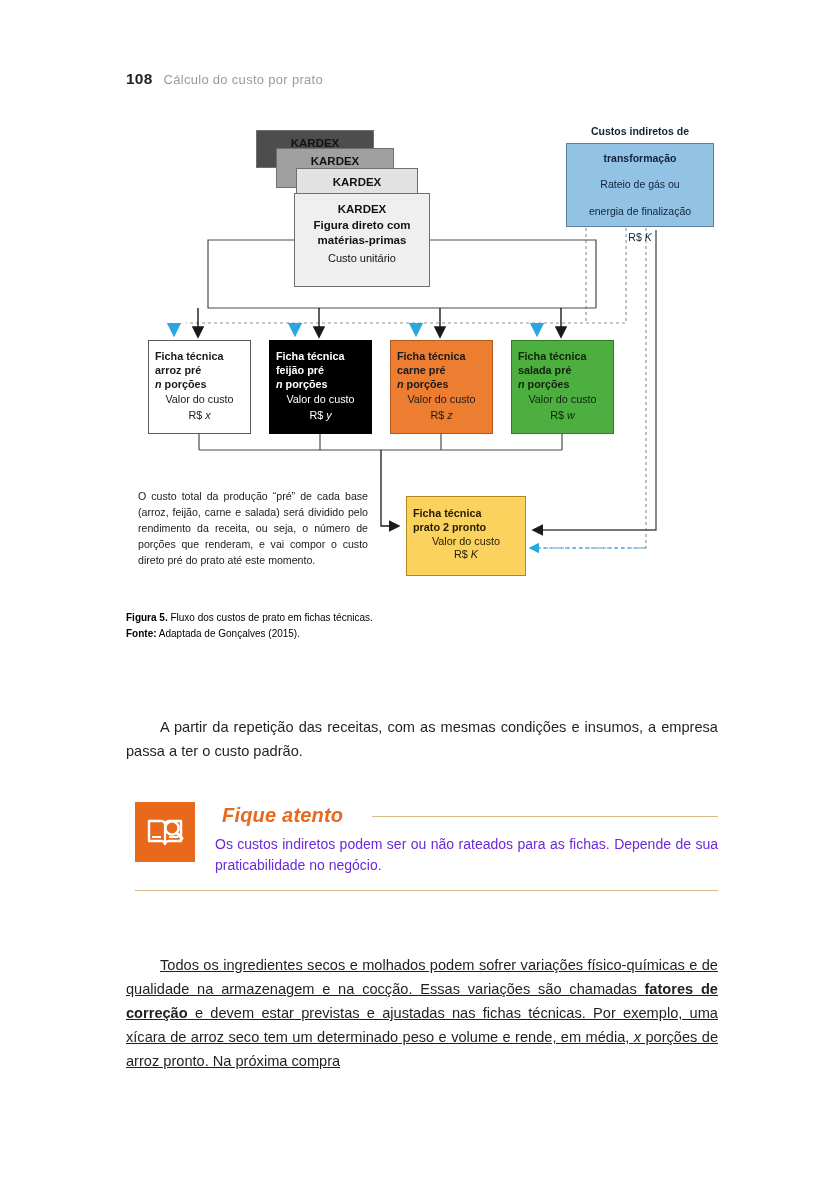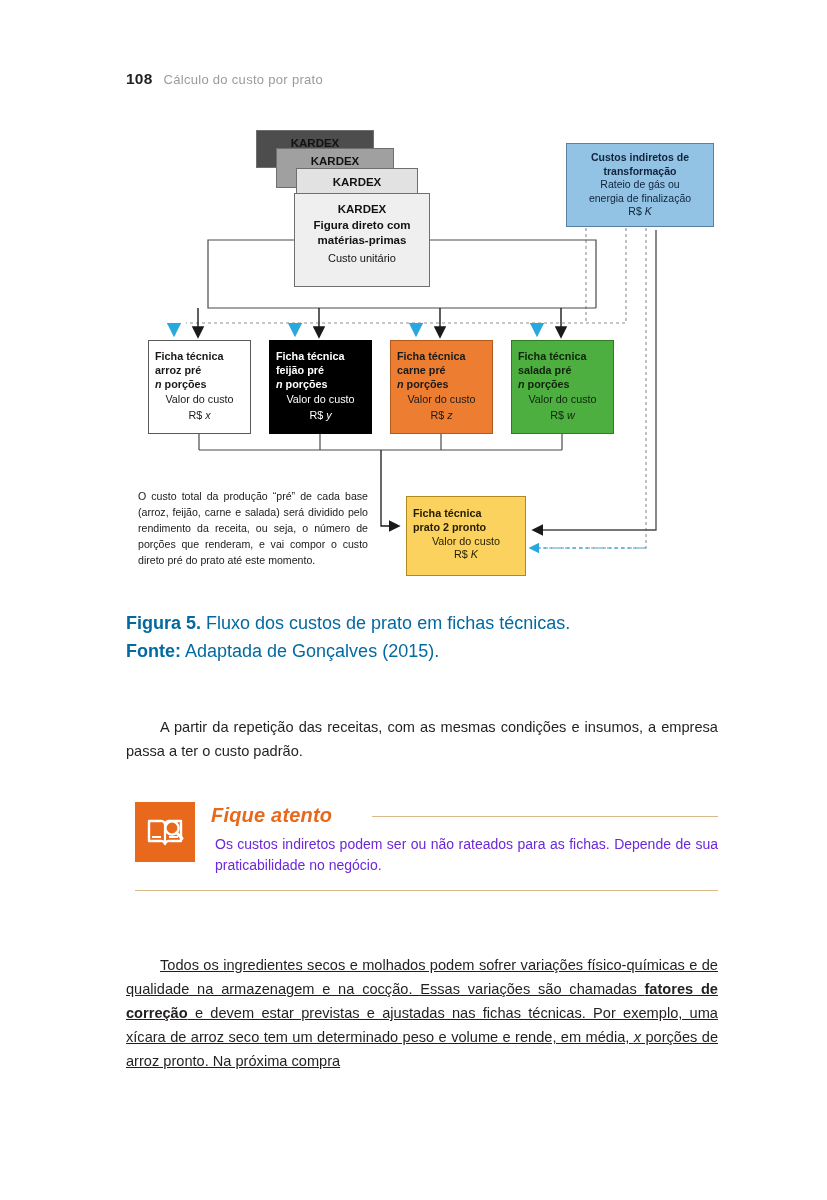--- a/index.html
+++ b/index.html
@@ -28,21 +28,21 @@
   .kx2{left:150px;top:30px;width:118px;height:40px;background:#a0a0a0;color:#121212;justify-content:flex-start;padding-top:5px;}
   .kx3{left:170px;top:50px;width:122px;height:44px;background:#e2e2e2;color:#121212;justify-content:flex-start;padding-top:6px;}
   .kx4{left:168px;top:75px;width:136px;height:94px;background:#efefef;color:#121212;justify-content:flex-start;padding-top:8px;gap:1px;}
   .kx4 .t1{font-size:11.5px;font-weight:bold;}
   .kx4 .t2{font-size:11.5px;font-weight:bold;}
   .kx4 .t3{font-size:11.5px;font-weight:bold;}
   .kx4 .t4{font-size:11px;font-weight:normal;margin-top:2px;text-align:right;}
 
   
   .blue{left:440px;top:25px;width:148px;height:84px;background:#92c2e4;border:1px solid #5b7f9e;
-        font-size:10.5px;color:#10233a;gap:0px;}
+        font-size:10.5px;color:#10233a;gap:13px;}
   .blue .b{font-weight:bold;font-size:10.5px;}
   .blue .n{font-weight:normal;font-size:10.5px;}
   .blue .n em{font-style:italic;}
 
   
   .ficha{width:103px;height:94px;top:222px;font-size:10.8px;padding:4px 6px;gap:0;
          justify-content:flex-start;padding-top:9px;}
   .ficha .hd{font-weight:bold;align-self:flex-start;text-align:left;width:100%;}
   .ficha .hd em{font-style:italic;}
   .ficha .vl{font-weight:normal;margin-top:2px;}
@@ -57,37 +57,37 @@
           font-size:10.8px;color:#241c00;justify-content:flex-start;padding-top:10px;}
   .yellow .hd{font-weight:bold;align-self:flex-start;text-align:left;width:100%;padding-left:6px;}
   .yellow .vl{font-weight:normal;}
   .yellow .vl em{font-style:italic;}
 
   
   .expl{position:absolute;left:12px;top:370px;width:230px;font-size:10.6px;line-height:1.52;
         color:#1a1a1a;text-align:justify;}
 
   
-  .caption{position:absolute;left:126px;top:610px;width:600px;font-size:18px;line-height:1.55;color:#0369a1;}
+  .caption{position:absolute;left:126px;top:610px;width:600px;font-size:10px;line-height:1.55;color:#000000;}
   .caption b{font-weight:bold;}
 
   
   .para{position:absolute;left:126px;width:592px;font-size:14.6px;line-height:1.66;
         color:#231f20;text-align:justify;}
   .para.indent{text-indent:34px;}
   .para b{font-weight:bold;}
   .para em{font-style:italic;}
   #p1{top:700px;}
   #p2{top:938px;text-decoration:underline;}
 
   
   .callout{position:absolute;left:135px;top:802px;width:583px;height:92px;}
   .co-icon{position:absolute;left:0;top:0;width:60px;height:60px;background:#e8681c;
            display:flex;align-items:center;justify-content:center;}
-  .co-title{position:absolute;left:76px;top:2px;font-size:20px;font-weight:bold;font-style:italic;
+  .co-title{position:absolute;left:87px;top:2px;font-size:20px;font-weight:bold;font-style:italic;
             color:#e8681c;letter-spacing:.2px;}
   .co-rule-top{position:absolute;left:237px;top:14px;width:346px;height:1px;background:#d9b98a;}
   .co-body{position:absolute;left:80px;top:32px;width:503px;font-size:14px;line-height:1.52;
            color:#6d28d9;text-align:justify;}
   .co-rule-bot{position:absolute;left:0px;top:88px;width:583px;height:1px;background:#d9b98a;}
 </style>
 </head>
 <body>
 
 <div class="page">

